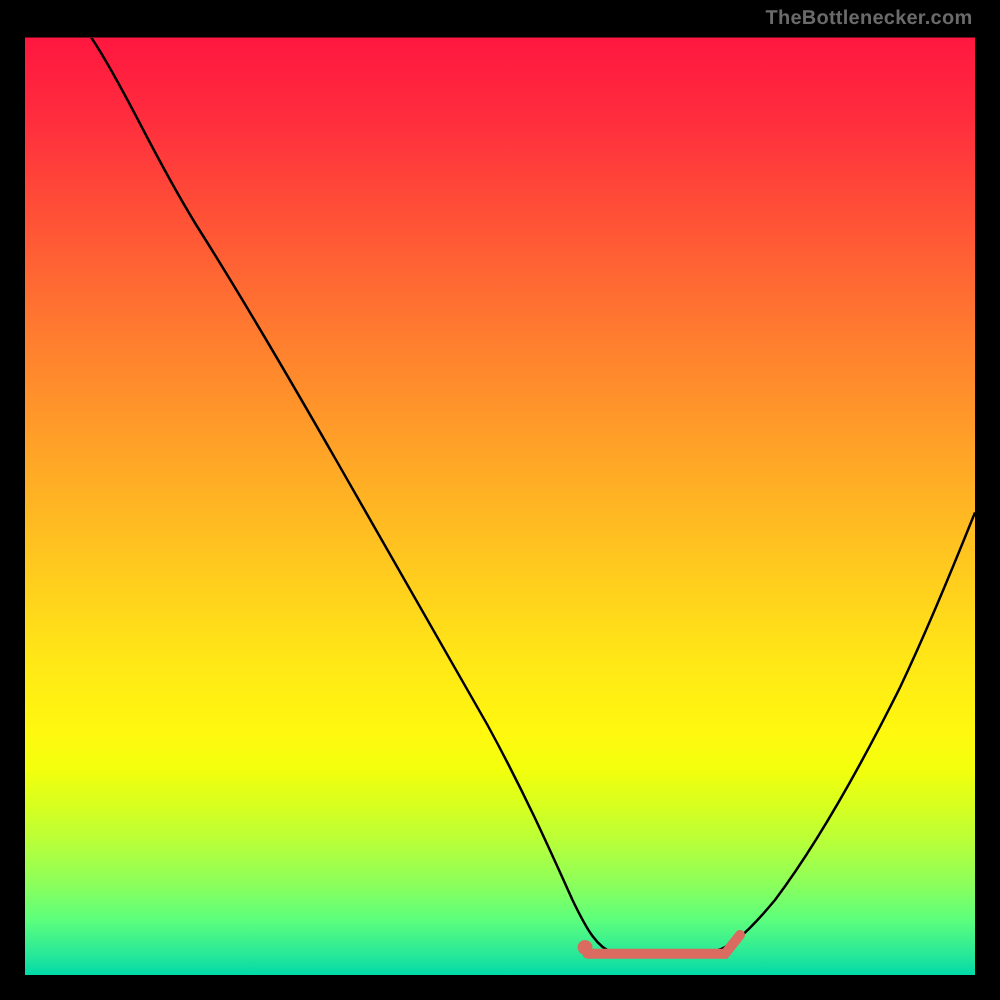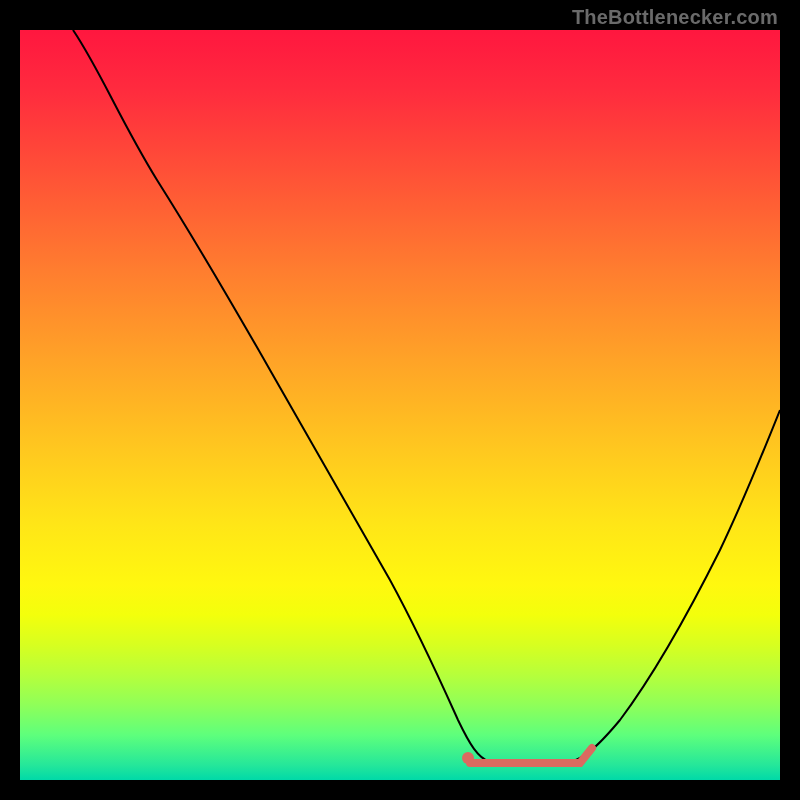--- a/index.html
+++ b/index.html
@@ -33,21 +33,21 @@
       #25e79a 98%,
       #00d9a8 100%
     );
     overflow: hidden;
   }
   .watermark {
     position: absolute;
     top: 6px;
     right: 22px;
     font-family: Arial, Helvetica, sans-serif;
-    font-size: 20px;
+    font-size: 16px;
     font-weight: bold;
     color: #6a6a6a;
     letter-spacing: 0.2px;
   }
   svg.curve {
     position: absolute;
     left: 0; top: 0;
     width: 760px;
     height: 750px;
   }

